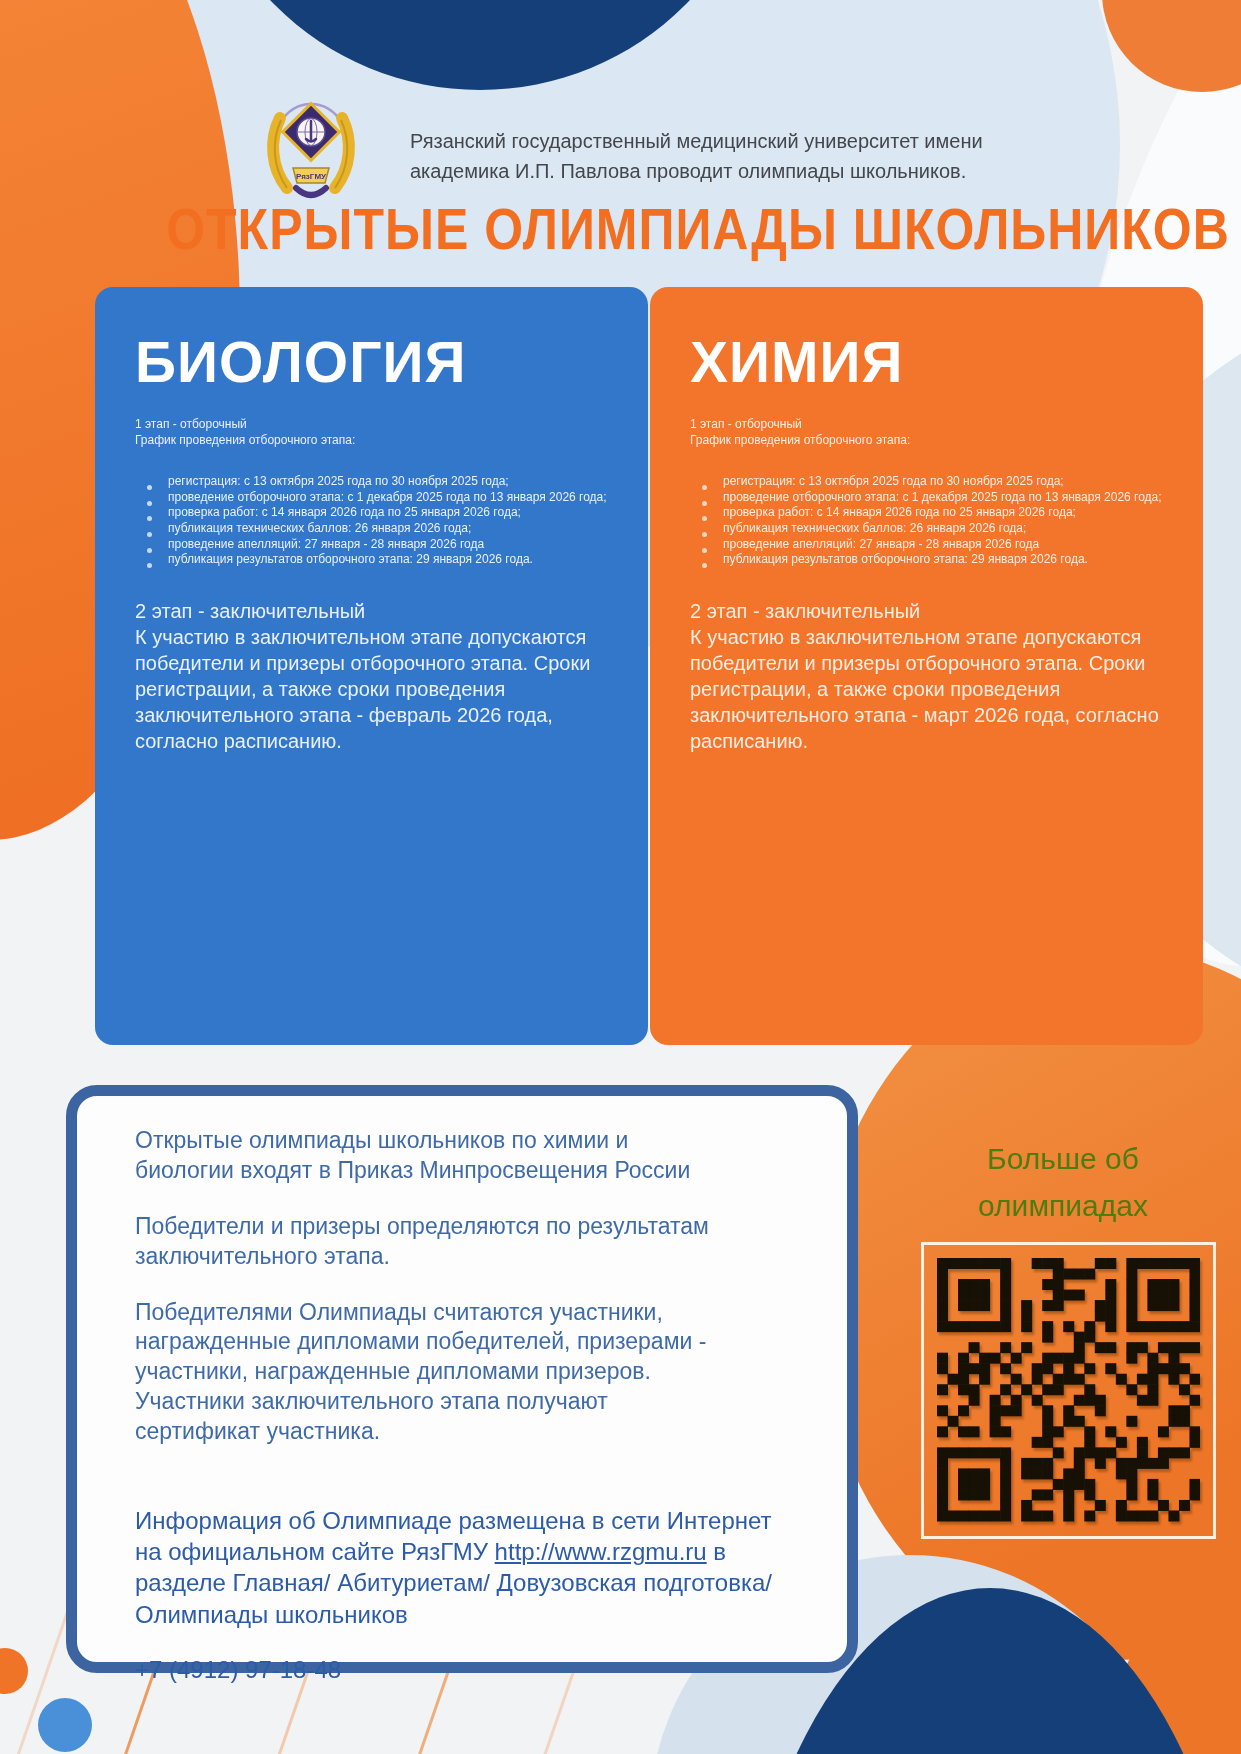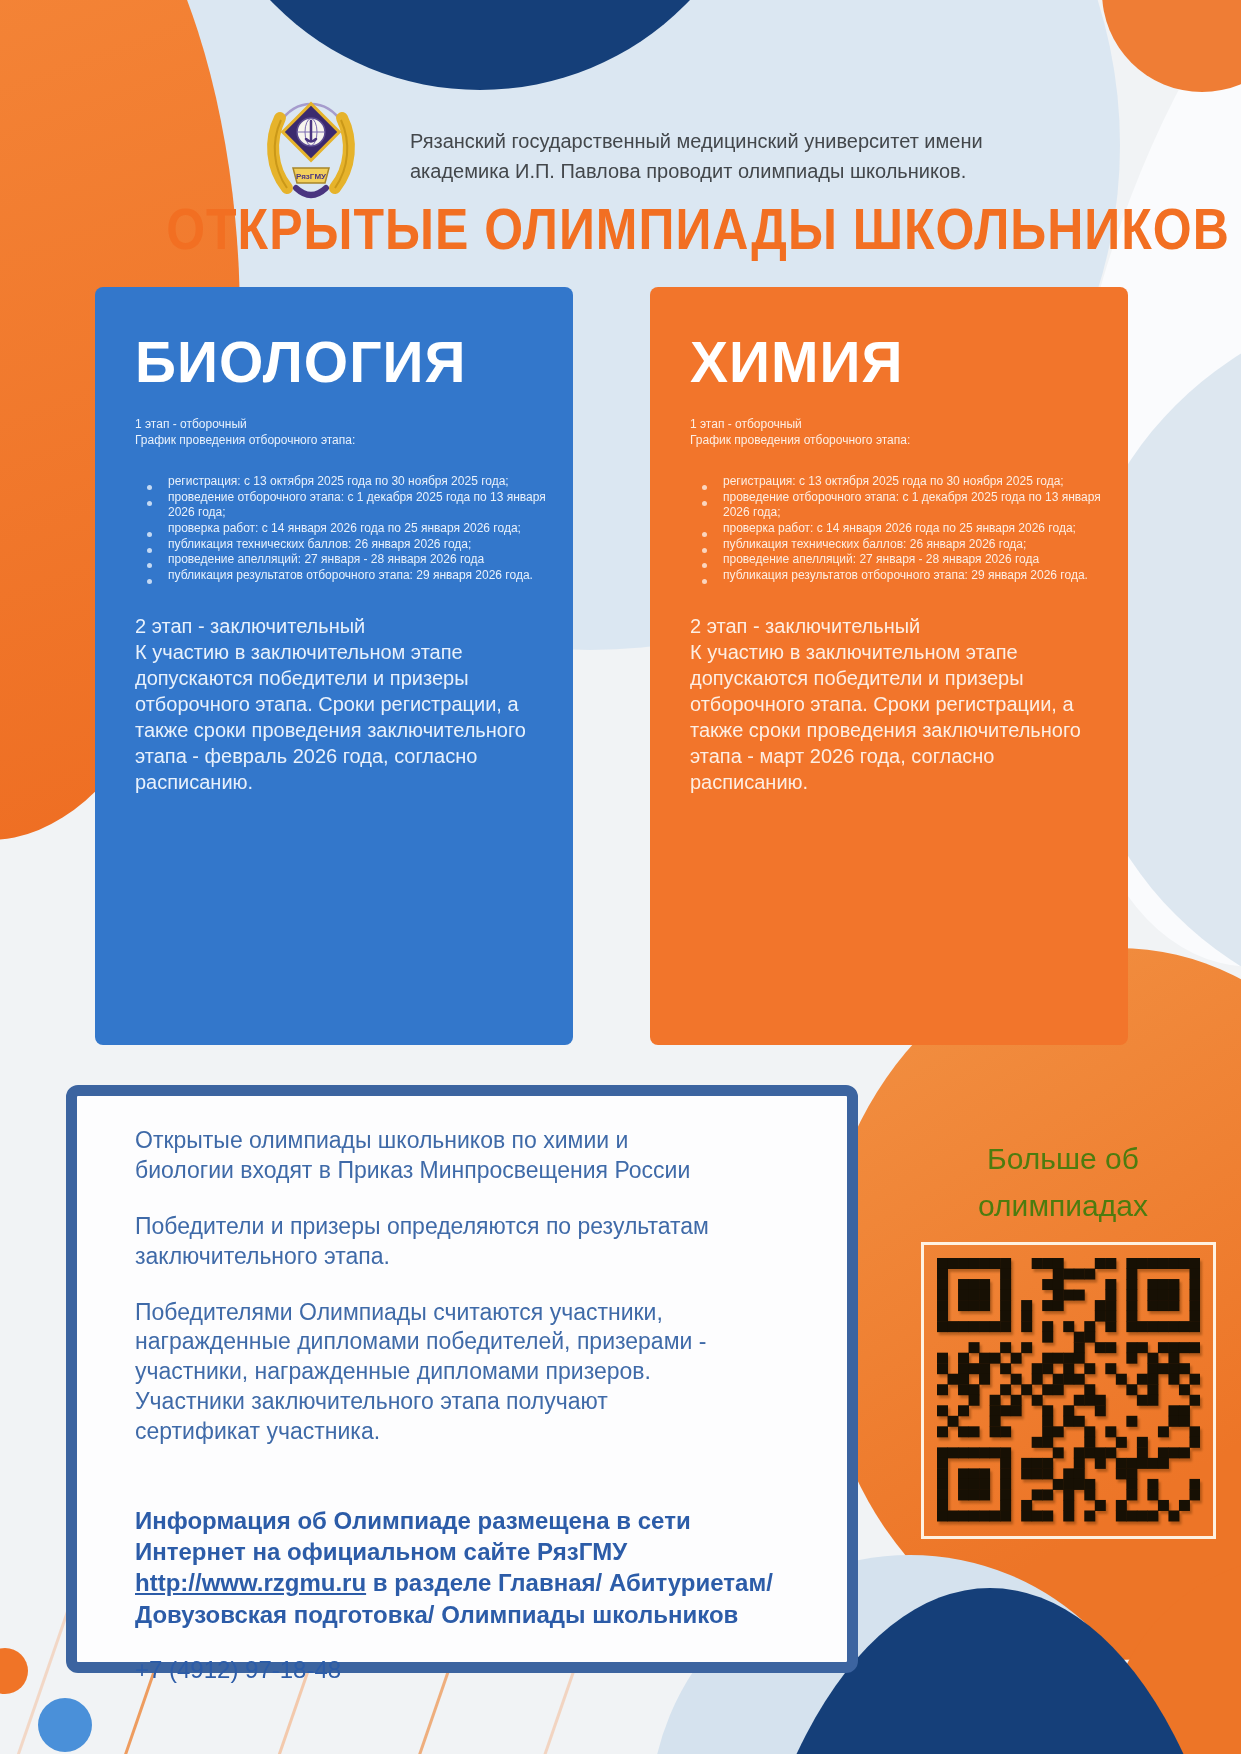--- a/index.html
+++ b/index.html
@@ -28,40 +28,40 @@
   
   .logo{position:absolute;left:263px;top:90px;width:96px;height:114px;z-index:4}
   .header-text{position:absolute;left:410px;top:126px;z-index:4;font-size:20px;line-height:1.5;color:#43474b}
   .main-title{
     position:absolute;left:155px;right:0;top:196px;z-index:4;text-align:center;
     font-size:50px;font-weight:800;letter-spacing:1px;color:var(--title_orange,#f26f22);
     transform:scaleY(1.15);transform-origin:top center;white-space:nowrap;
   }
 
   
-  .card{position:absolute;top:287px;width:478px;height:758px;border-radius:8px;z-index:5;box-sizing:border-box;padding:42px 26px 10px 40px;overflow:hidden}
+  .card{position:absolute;top:287px;width:553px;height:758px;border-radius:18px;z-index:5;box-sizing:border-box;padding:42px 26px 10px 40px;overflow:hidden}
   .card-bio{left:95px;background:var(--biology_blue,#3377cb)}
   .card-chem{left:650px;background:var(--chemistry_orange,#f2752b)}
   .card h2{margin:0 0 22px;font-size:57px;letter-spacing:1px;font-weight:800;color:#fff}
   .card-bio .card-text{color:#e8f1fc}
   .card-chem .card-text{color:#fdeee3}
   .stage-line{font-size:12px;line-height:1.3}
   .card ul{margin:26px 0 0;padding:0;list-style:none}
   .card li{position:relative;padding-left:33px;font-size:12px;line-height:1.3}
   .card li::before{content:"";position:absolute;left:12px;top:11px;width:5px;height:5px;border-radius:50%;background:currentColor;opacity:.8}
   .stage2{margin-top:30px;font-size:20px;line-height:1.3}
 
   
   .info-card{
     position:absolute;left:66px;top:1085px;width:792px;height:588px;z-index:5;box-sizing:border-box;
-    background:#fdfdfe;border:11px solid var(--info_border,#3c64a0);border-radius:12px;
+    background:#fdfdfe;border:11px solid var(--info_border,#3c64a0);border-radius:31px;
     padding:30px 130px 0 58px;
   }
   .info-card p{margin:0 0 26px;font-size:23px;line-height:1.3;color:var(--info_text,#3f6aa8)}
-  .info-bold{margin-top:58px;font-size:24px;line-height:1.3;font-weight:700;color:var(--link_blue,#2c5ca8);width:640px}
+  .info-bold{margin-top:58px;font-size:24px;line-height:1.3;font-weight:400;color:var(--link_blue,#2c5ca8);width:640px}
   .info-bold a{color:var(--link_blue,#2c5ca8);text-decoration:underline}
   .info-phone{margin-top:26px;font-size:24px;font-weight:400;color:var(--link_blue,#2c5ca8)}
 
   
   .qr-label{position:absolute;left:913px;top:1136px;width:300px;z-index:4;text-align:center;color:#4d7c0f;font-size:30px;line-height:1.55}
   .qr-frame{
     position:absolute;left:921px;top:1242px;width:295px;height:297px;z-index:4;box-sizing:border-box;
     border:3px solid rgba(255,248,235,.95);padding:13px;
   }
   .qr-frame svg{display:block;filter:drop-shadow(2px 3px 1px rgba(101,44,0,.4))}

